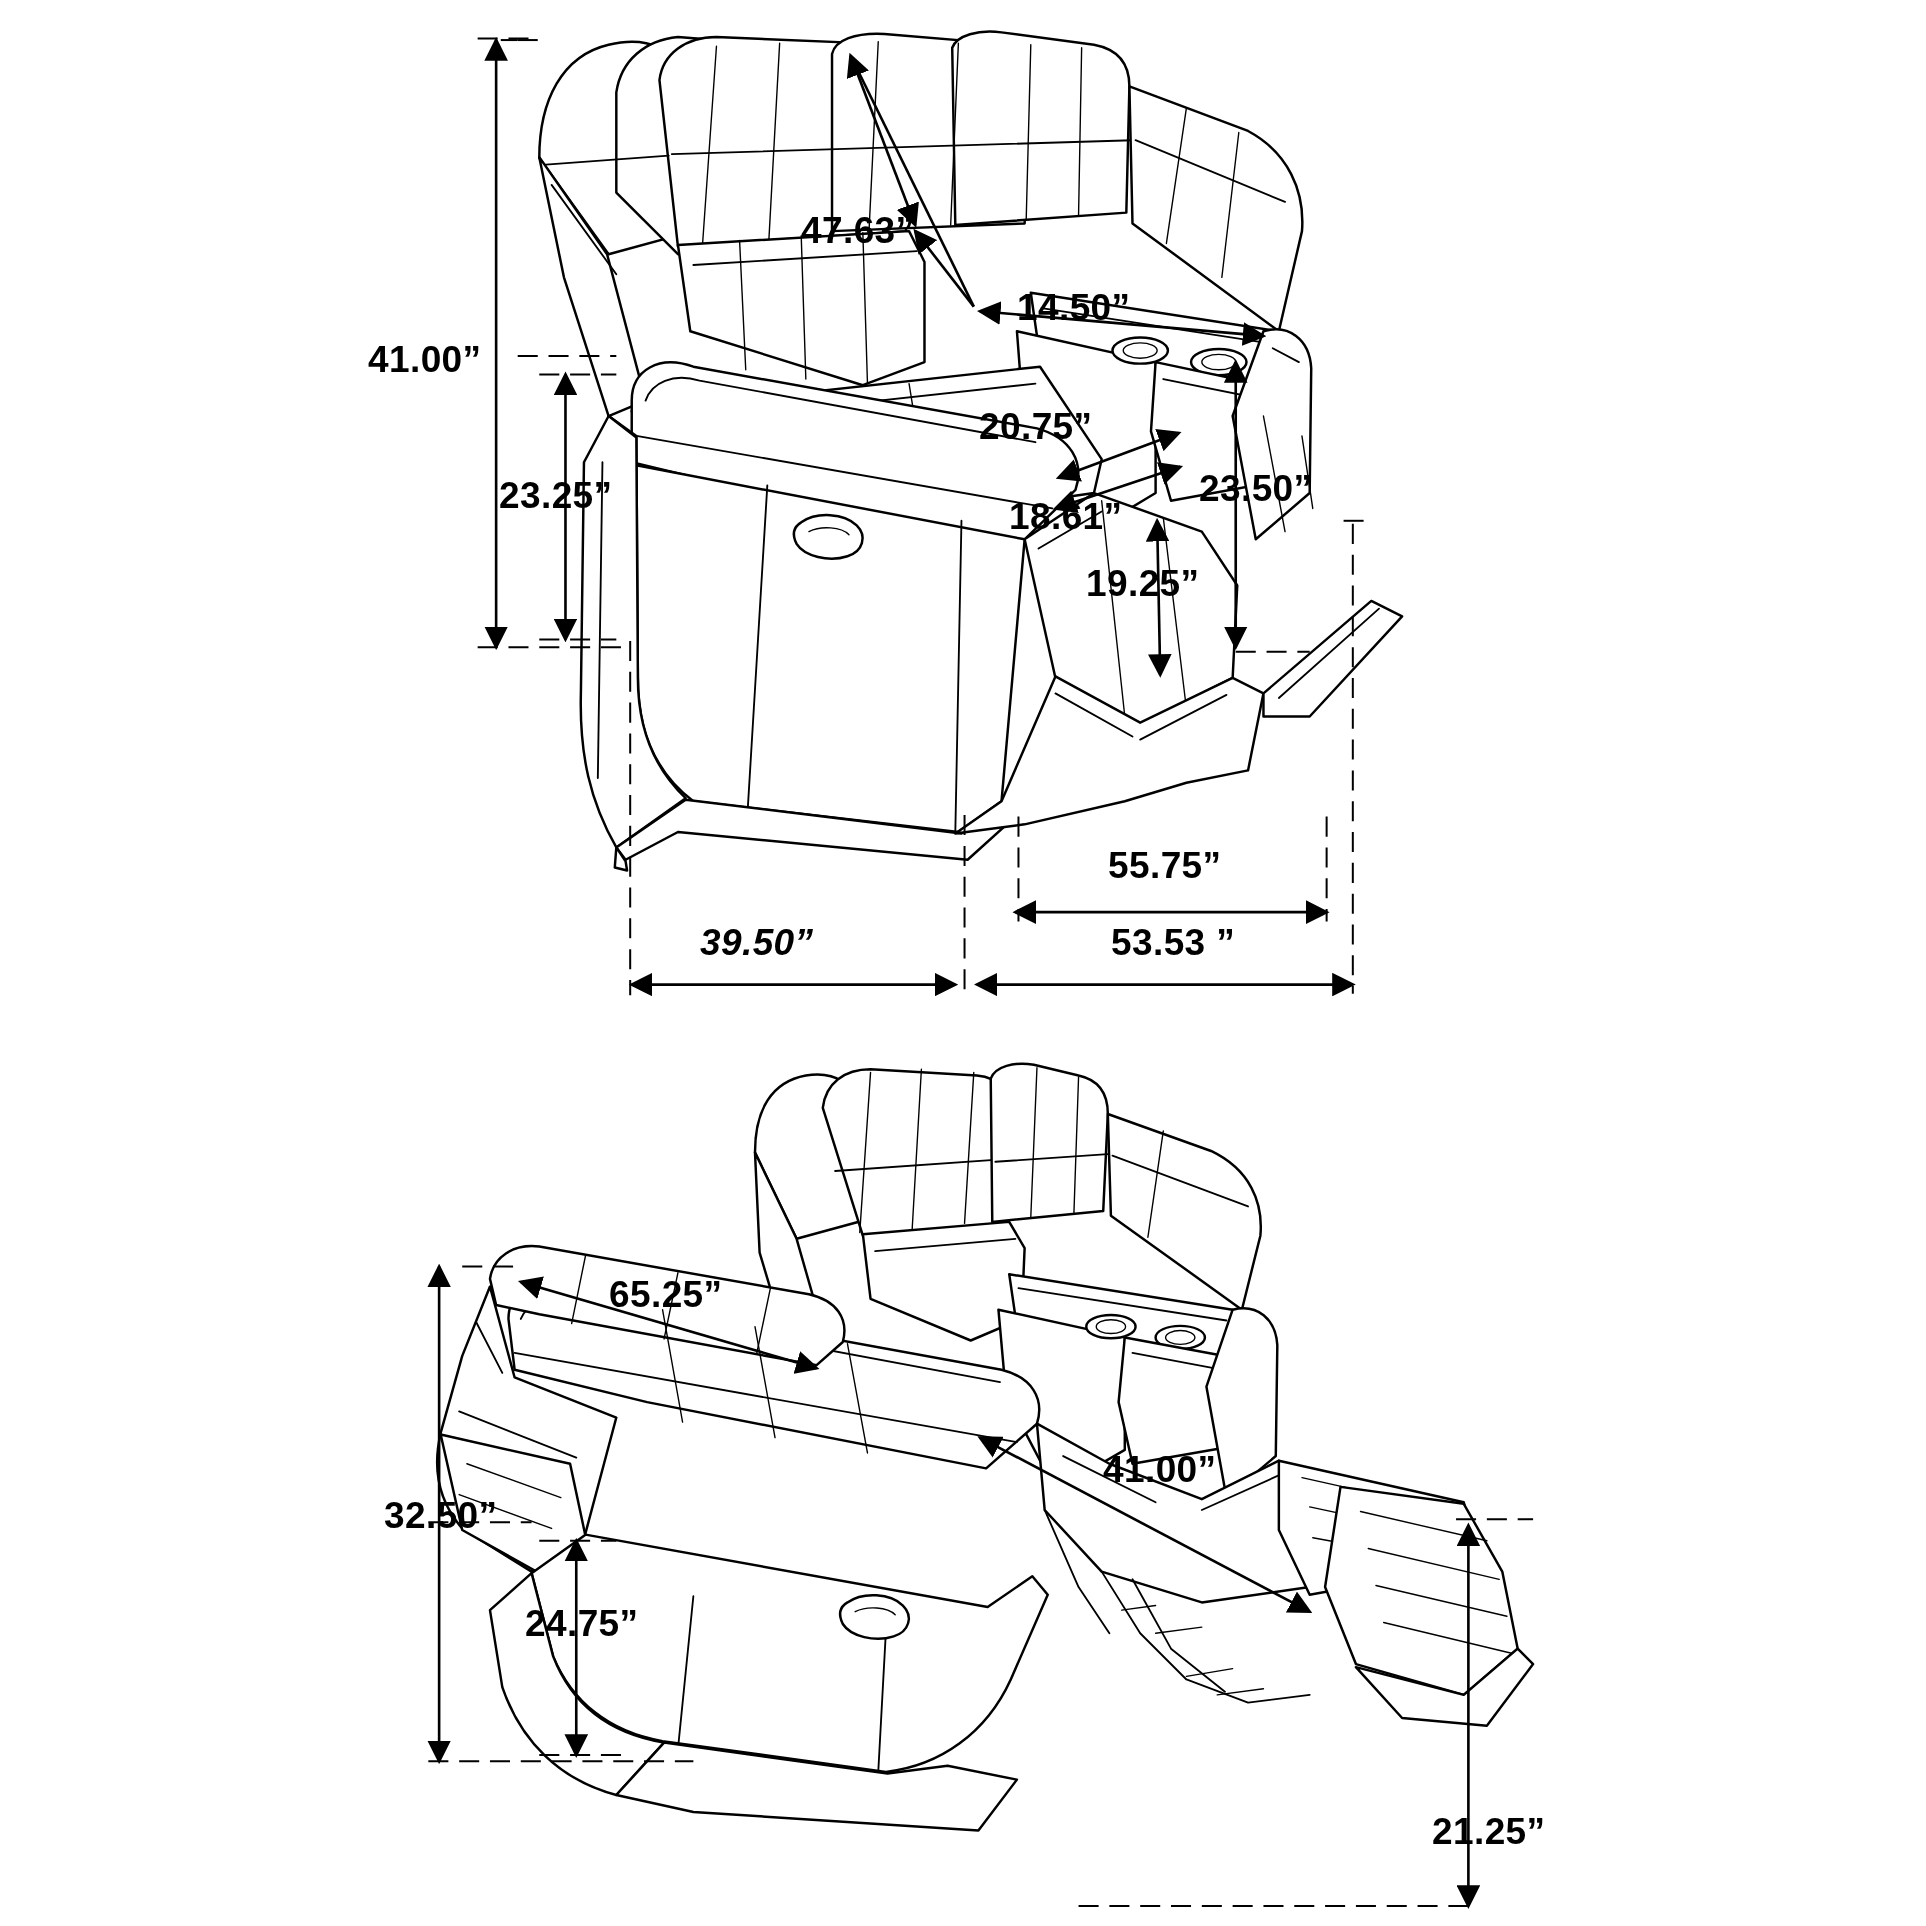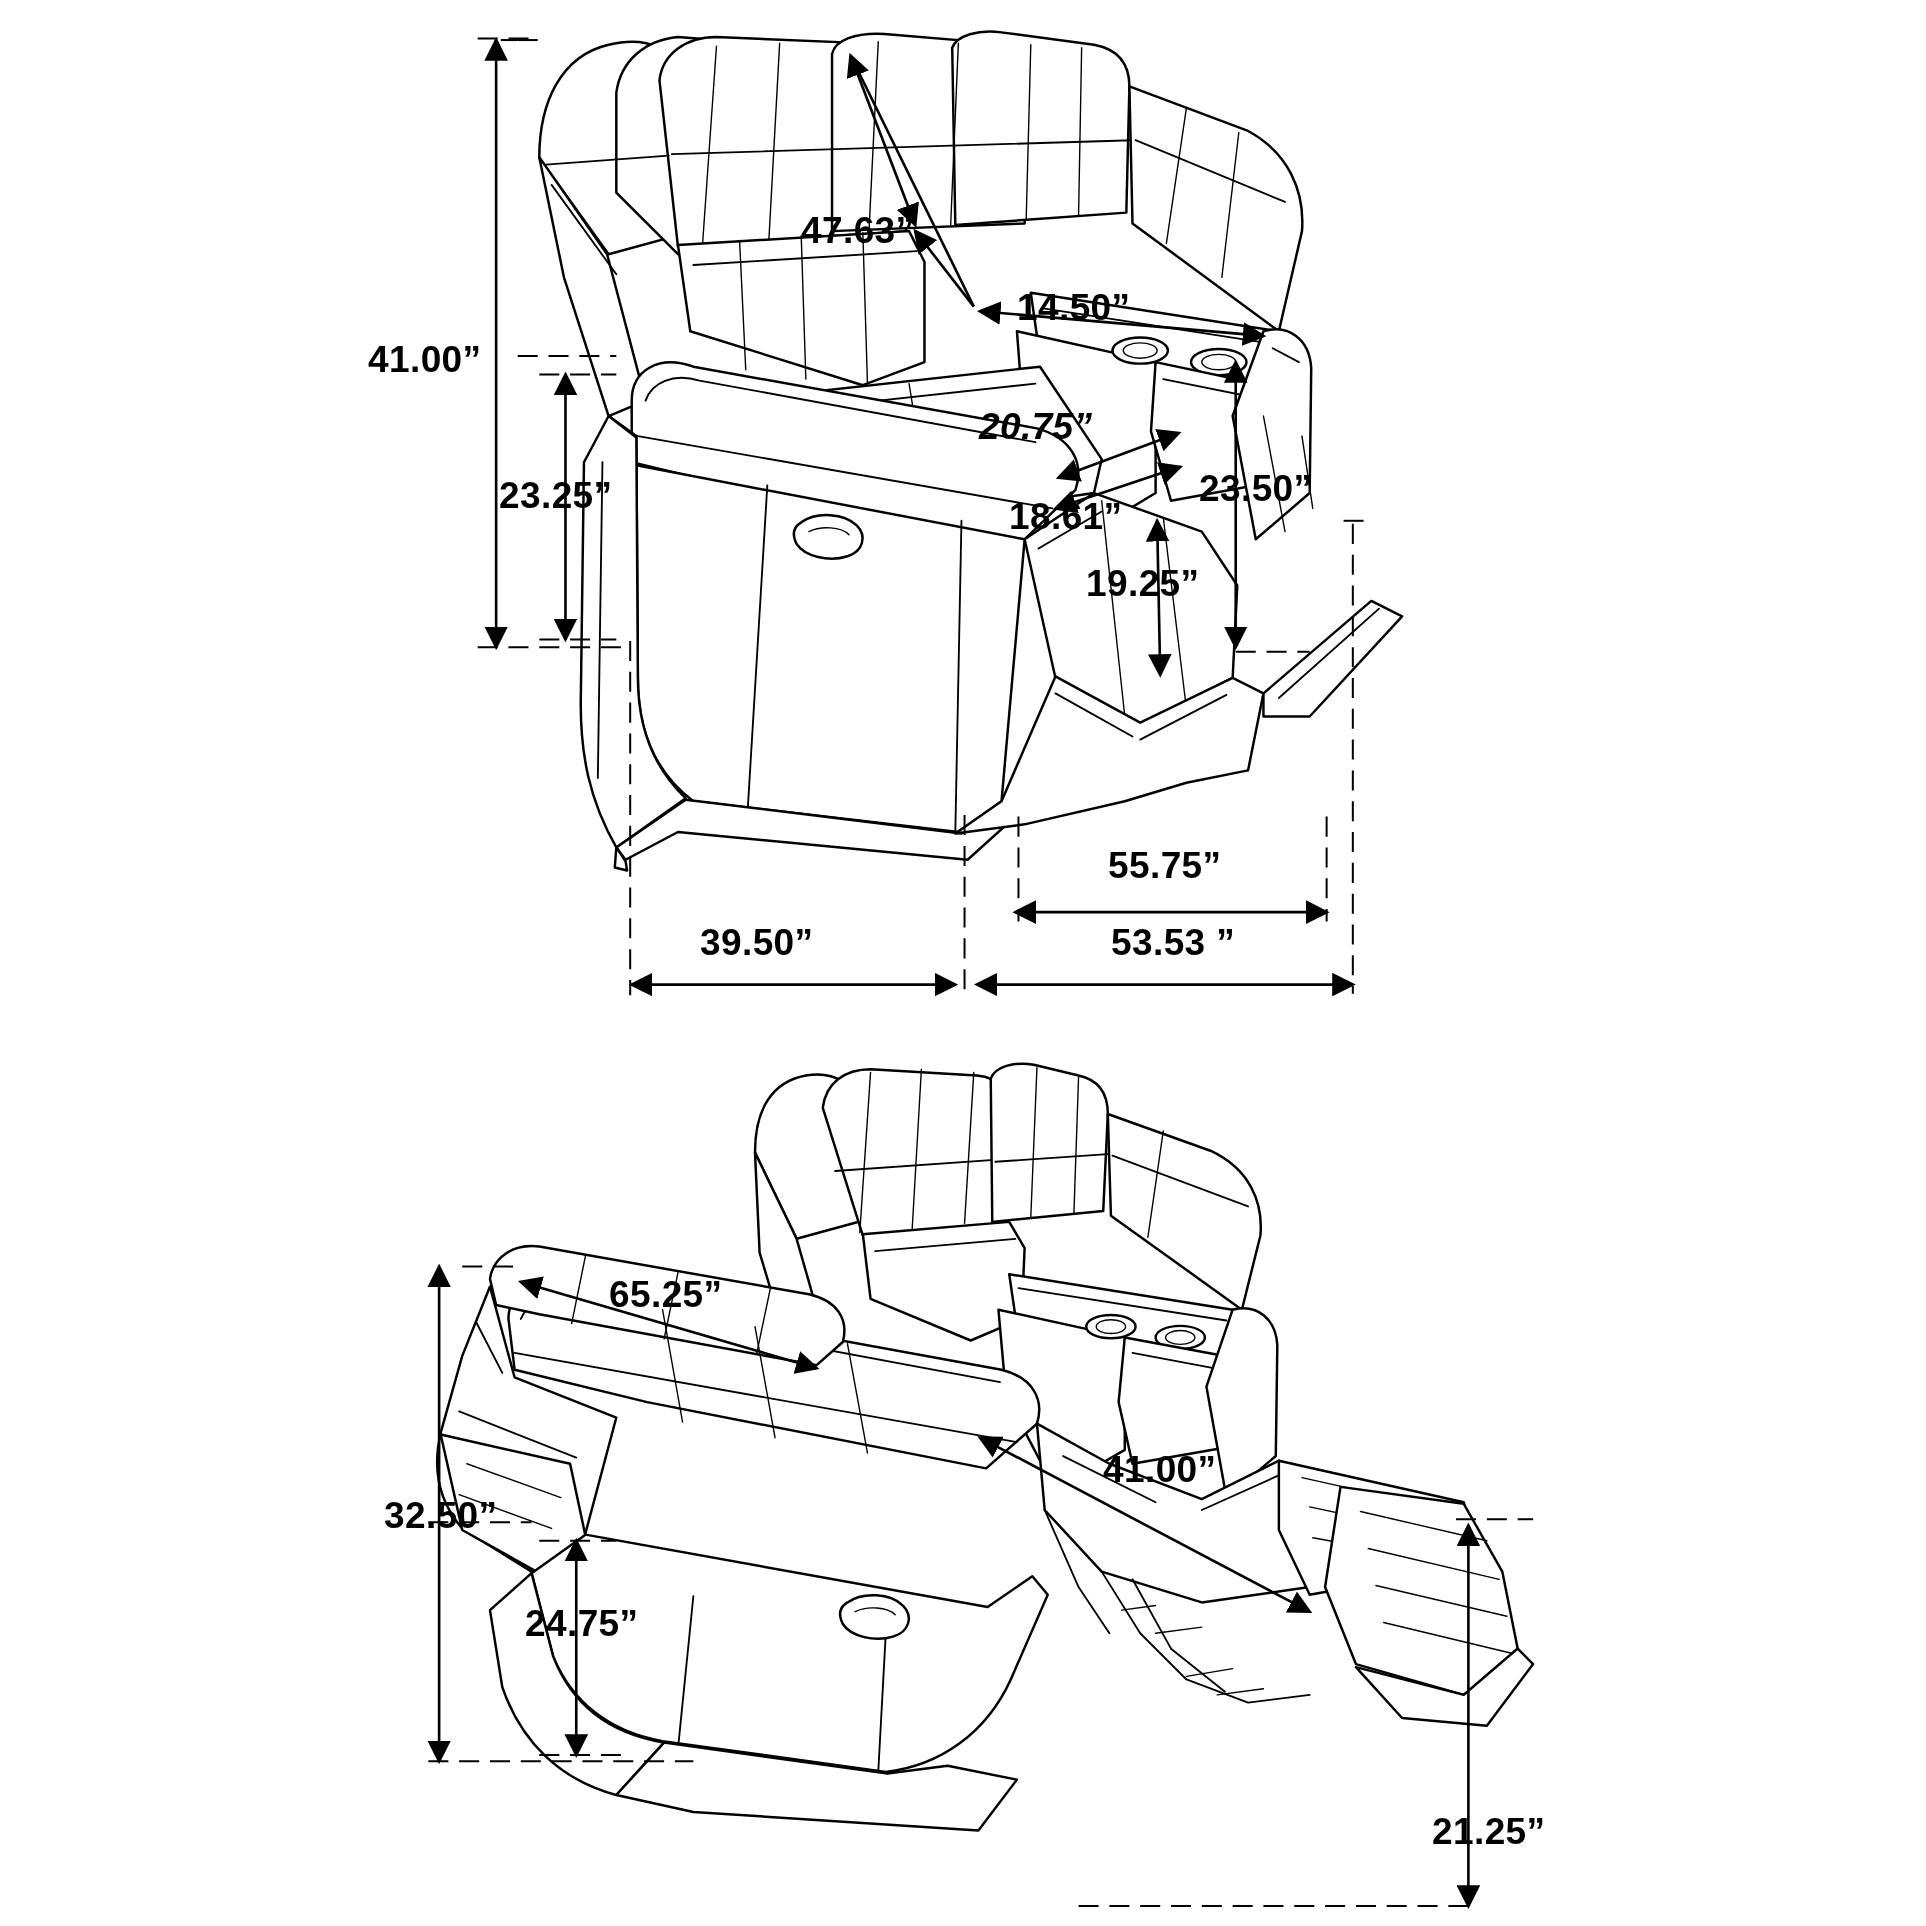--- a/index.html
+++ b/index.html
@@ -356,35 +356,35 @@
       <path class="s-dash" d="M1400 2474 L1918 2474"></path>
     </g>
   </svg>
 
   <div class="dimlabel" style="left:368px; top:339px; font-size:37px;">41.00”</div>
 
   <div class="dimlabel" style="left:801px; top:210px; font-size:37px;">47.63”</div>
 
   <div class="dimlabel" style="left:1017px; top:287px; font-size:37px;">14.50”</div>
 
-  <div class="dimlabel" style="left:979px; top:406px; font-size:37px;font-style:italic;">20.75”</div>
+  <div class="dimlabel" style="left:979px; top:406px; font-size:37px;">20.75”</div>
 
   <div class="dimlabel" style="left:1009px; top:496px; font-size:37px;">18.61”</div>
 
   <div class="dimlabel" style="left:499px; top:475px; font-size:37px;">23.25”</div>
 
   <div class="dimlabel" style="left:1199px; top:468px; font-size:37px;">23.50”</div>
 
   <div class="dimlabel" style="left:1086px; top:563px; font-size:37px;text-align:center;">19.25”</div>
 
   <div class="dimlabel" style="left:1108px; top:845px; font-size:37px;">55.75”</div>
 
   <div class="dimlabel" style="left:1111px; top:922px; font-size:37px;">53.53 ”</div>
 
-  <div class="dimlabel" style="left:700px; top:922px; font-size:37px;">39.50”</div>
+  <div class="dimlabel" style="left:700px; top:922px; font-size:37px;font-style:italic;">39.50”</div>
 
   <div class="dimlabel" style="left:609px; top:1274px; font-size:37px;text-align:center;">65.25”</div>
 
   <div class="dimlabel" style="left:384px; top:1495px; font-size:37px;text-align:center;">32.50”</div>
 
   <div class="dimlabel" style="left:496px; top:1603px; font-size:37px;margin-left:29px;">24.75”</div>
 
   <div class="dimlabel" style="left:1103px; top:1449px; font-size:37px;">41.00”</div>
 
   <div class="dimlabel" style="left:1432px; top:1811px; font-size:37px;">21.25”</div>

